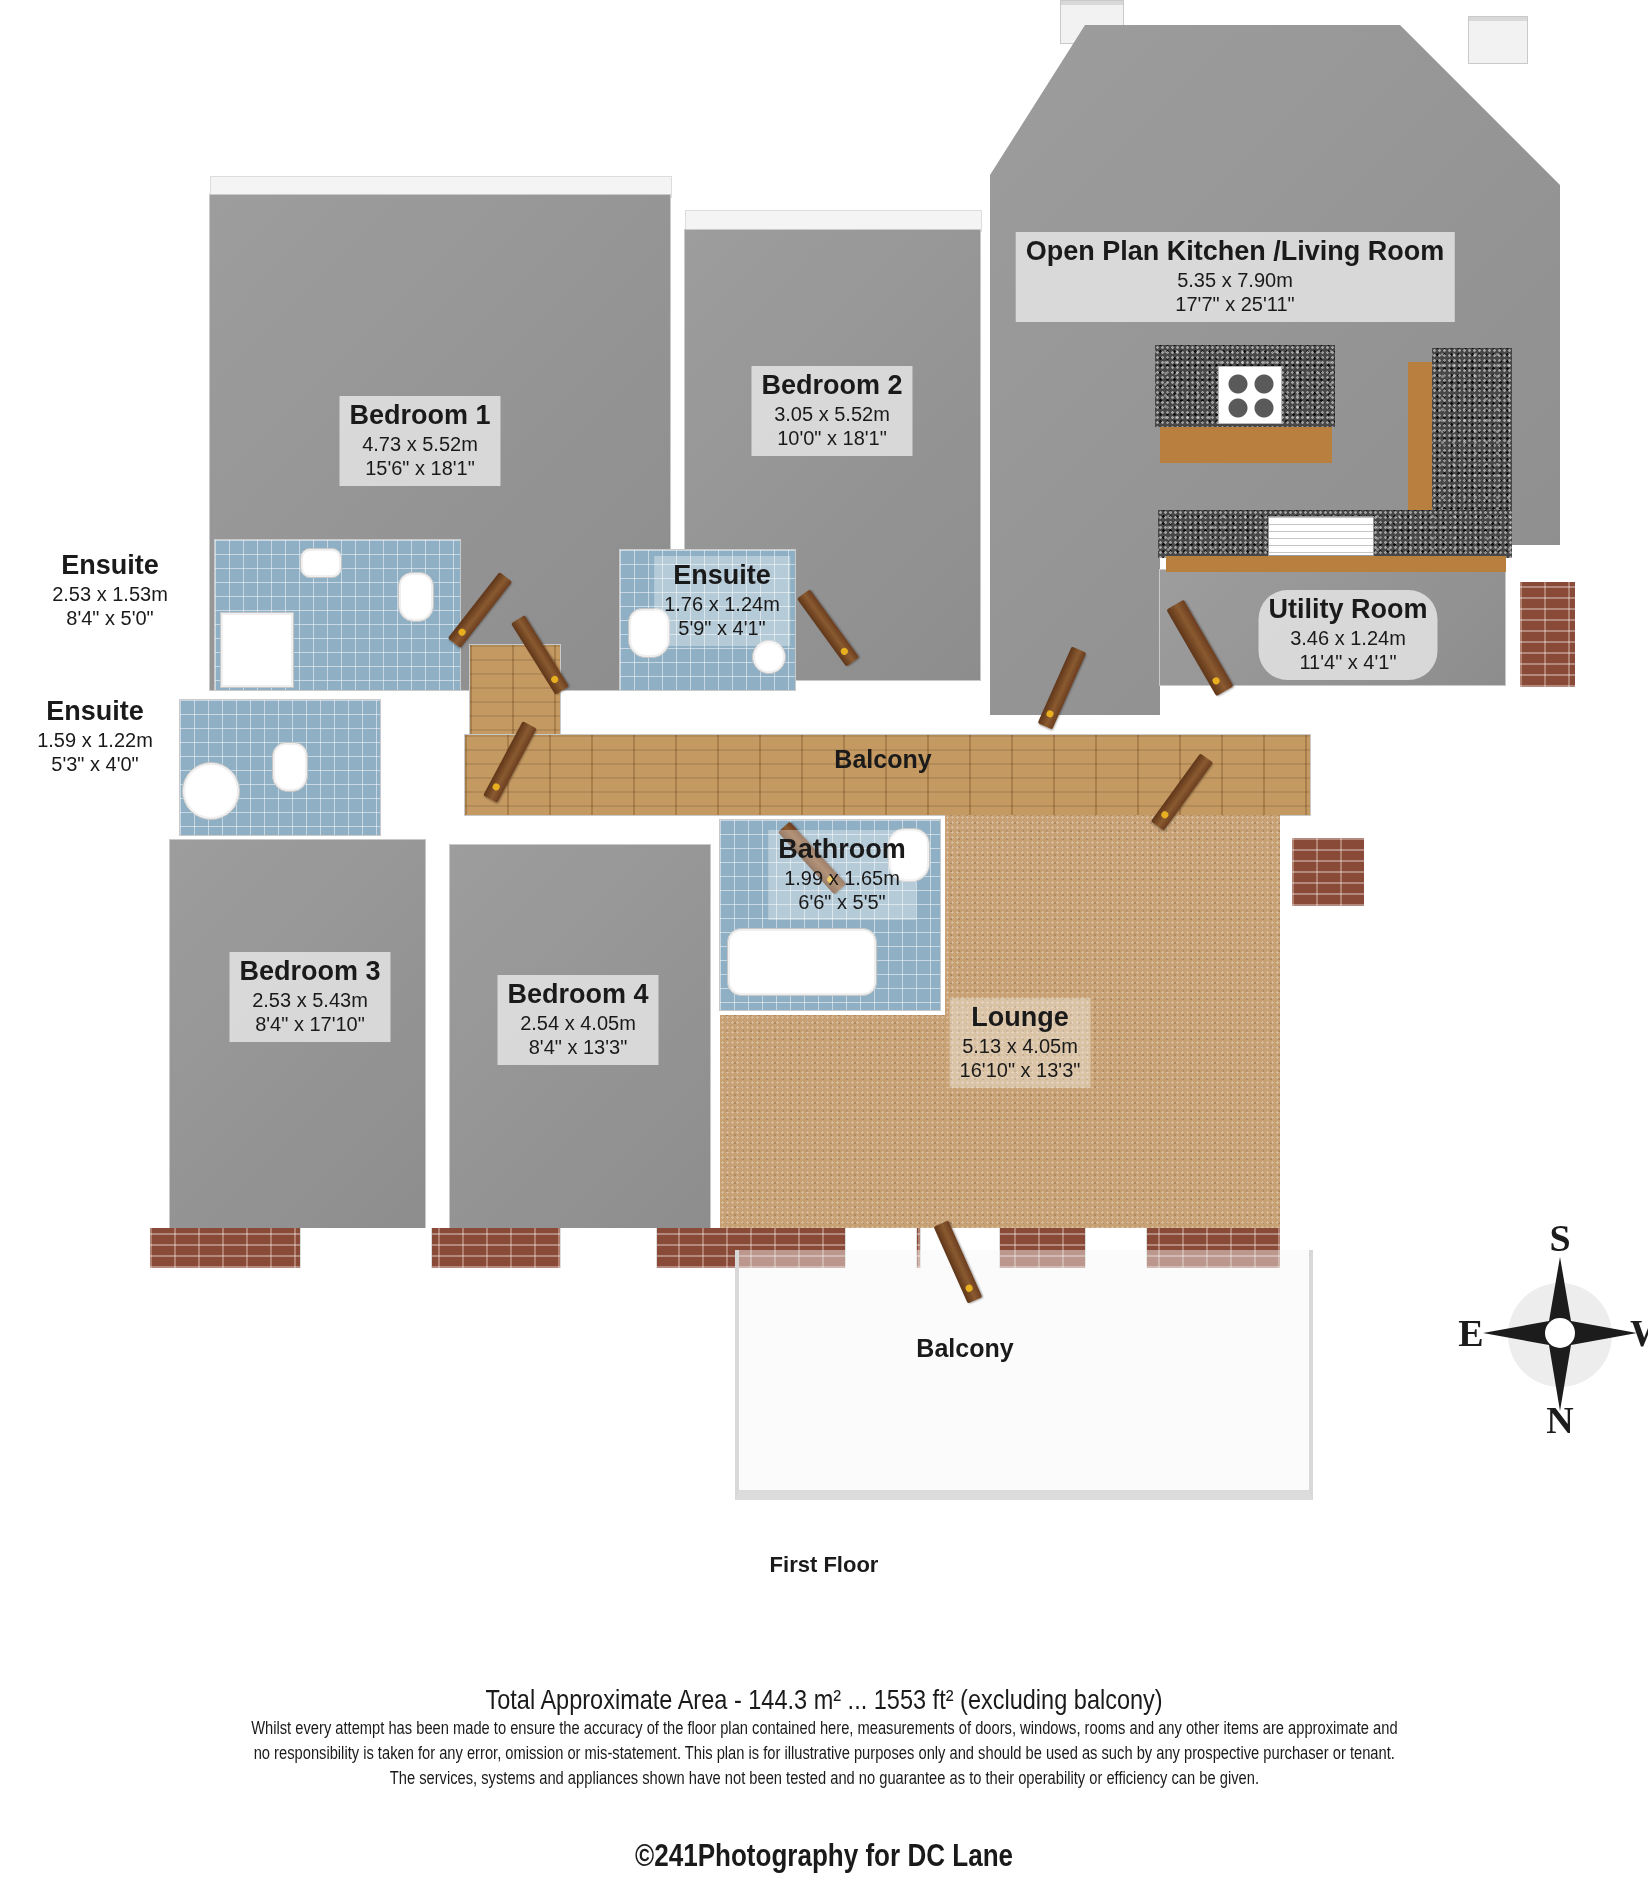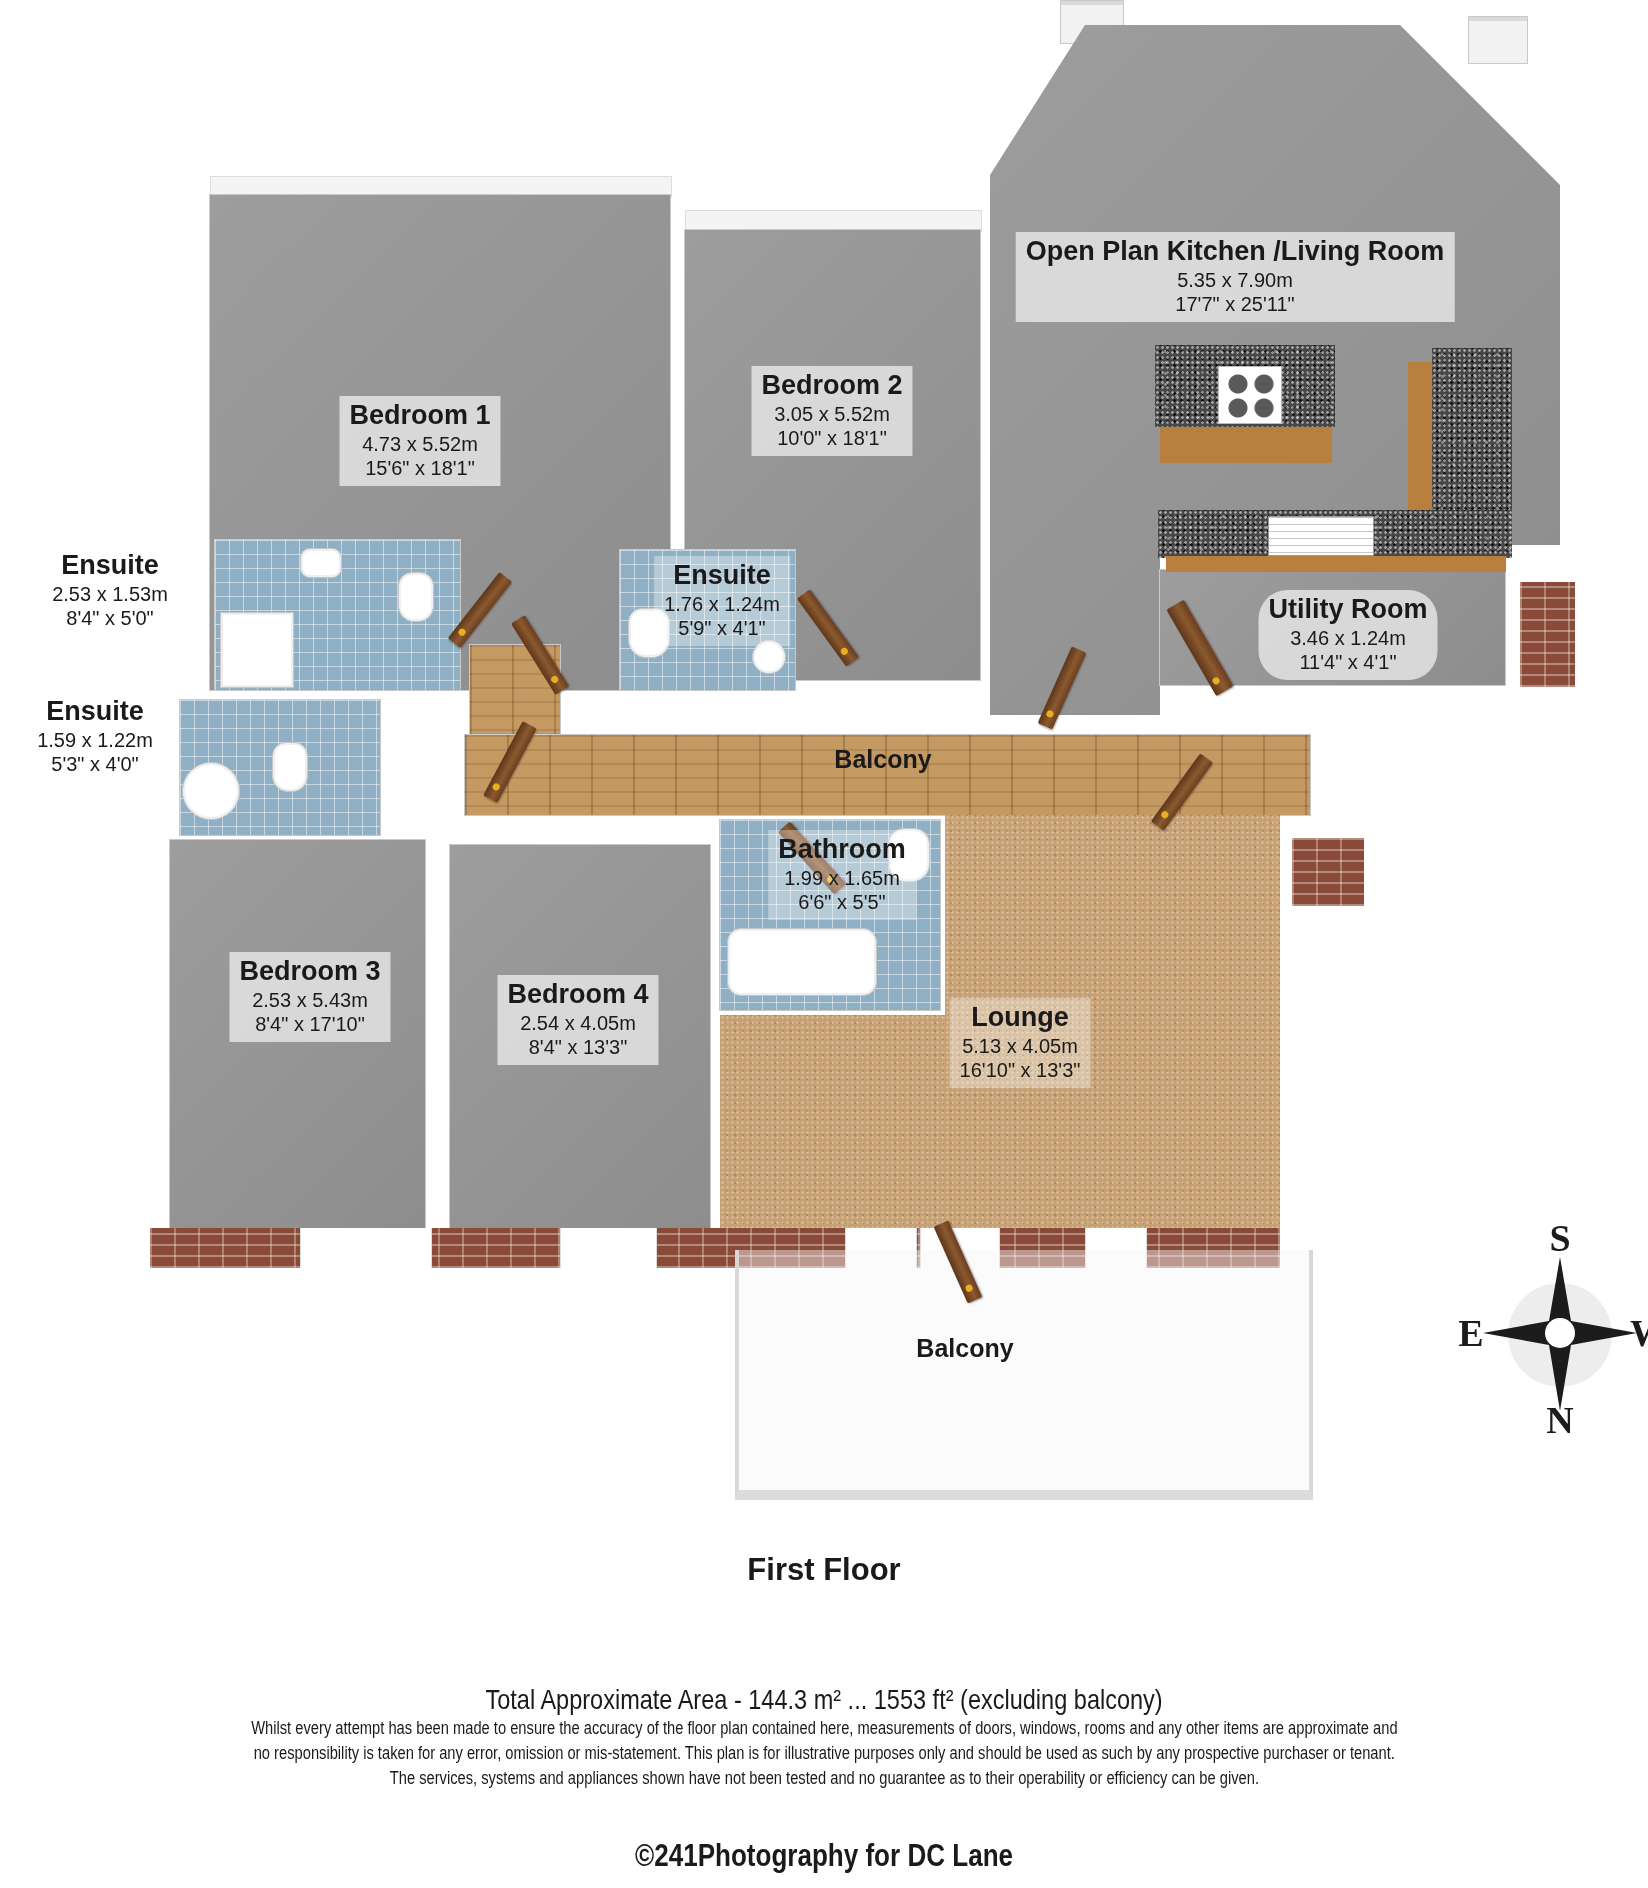--- a/index.html
+++ b/index.html
@@ -48,21 +48,21 @@
         background:rgba(246,246,246,0.45);}
   .chimney{background:#f2f2f2;border:1px solid #c9c9c9;box-shadow:inset 0 4px 0 #d9d9d9;}
   .stove{background:#ffffff;border:1px solid #bbbbbb;
         background-image:radial-gradient(circle at 19px 17px,#5a5a5a 9px,transparent 10px),
                          radial-gradient(circle at 45px 17px,#5a5a5a 9px,transparent 10px),
                          radial-gradient(circle at 19px 41px,#5a5a5a 9px,transparent 10px),
                          radial-gradient(circle at 45px 41px,#5a5a5a 9px,transparent 10px);}
   .sink{background:#ffffff;border:1px solid #9a9a9a;
         background-image:linear-gradient(rgba(150,150,150,0.55) 1px,transparent 1px);
         background-size:100% 7px;}
-  .title-line{left:0;right:0;text-align:center;font-weight:bold;font-size:31px;}
+  .title-line{left:0;right:0;text-align:center;font-weight:bold;font-size:22px;}
   .condensed{display:inline-block;transform:scaleX(0.84);transform-origin:center;white-space:nowrap;}
   .footer-wrap{left:0;right:0;text-align:center;}
   .area-line{font-size:28px;}
   .disc-line{font-size:17.5px;line-height:1.42;}
   .credit-line{font-weight:bold;font-size:31px;}
 </style>
 </head>
 <body>
 
 <div class="abs" style="left:0;top:0;width:1648px;height:1560px;">

